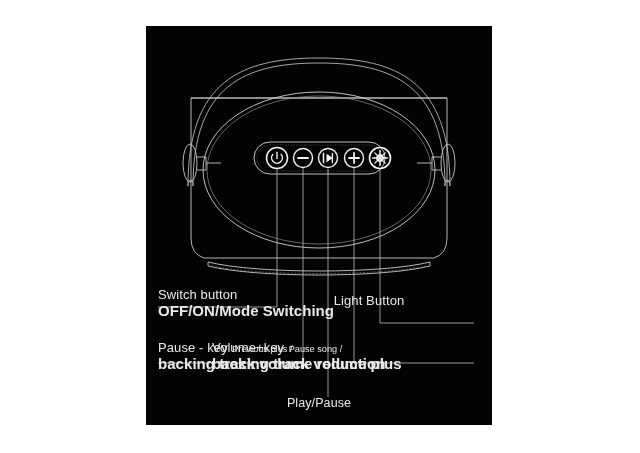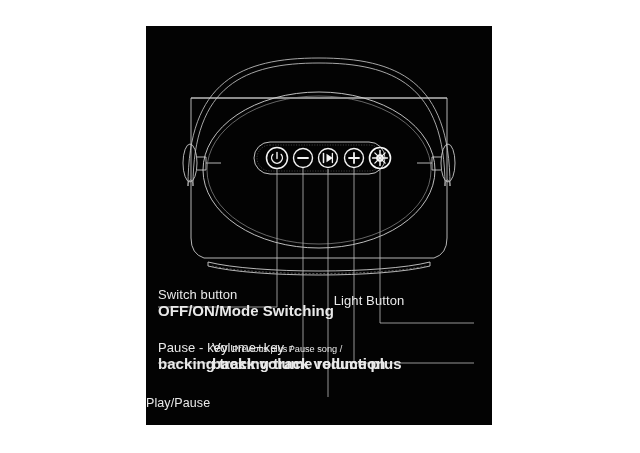--- a/index.html
+++ b/index.html
@@ -77,21 +77,21 @@
   #co-volplus {
     left: 66px;
     top: 312px;
     width: 262px;
     text-align: left;
   }
   #co-play {
     left: 0px;
     top: 370px;
     width: 346px;
-    text-align: left;
+    text-align: center;
   }
   #co-play .hdr {
     font-size: 12.5px;
   }
   .wrapline {
     display: block;
   }
 </style>
 </head>
 <body>

